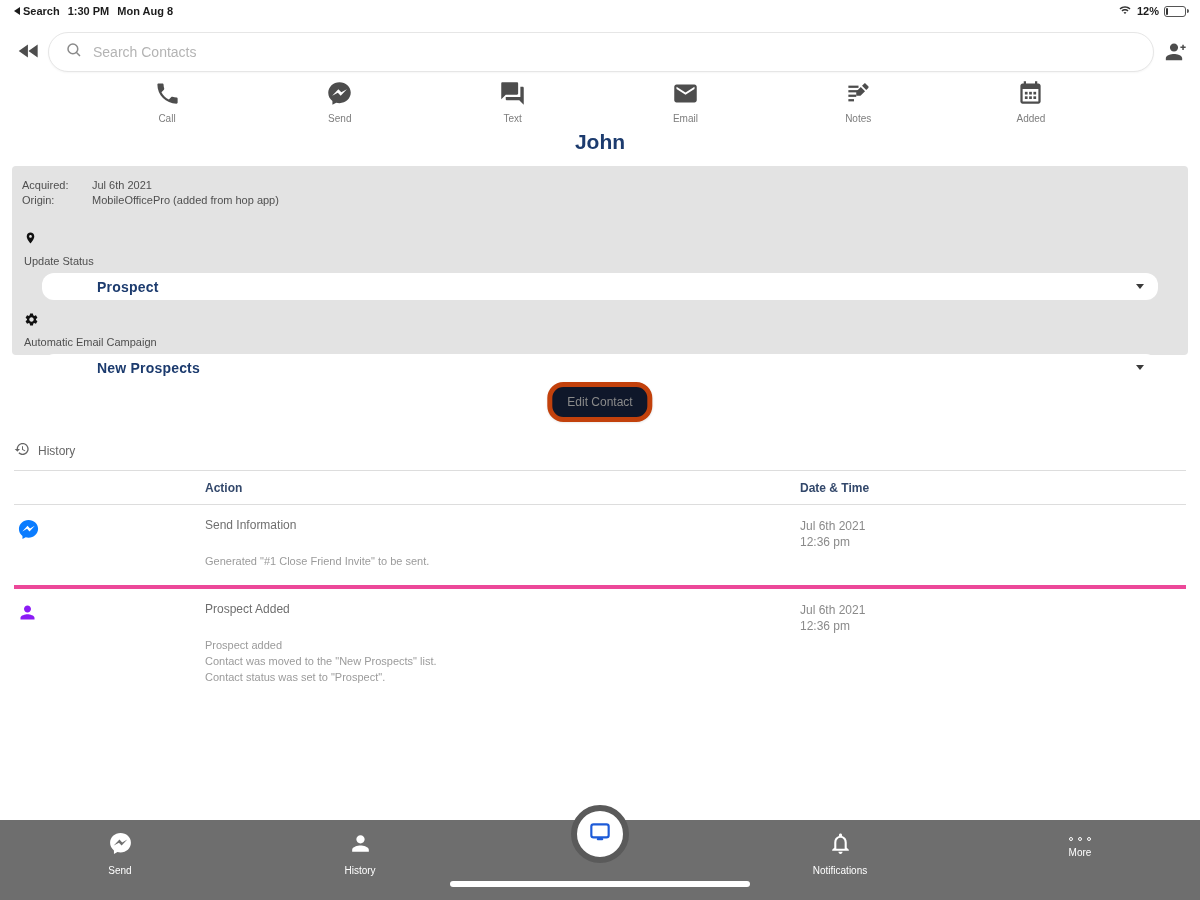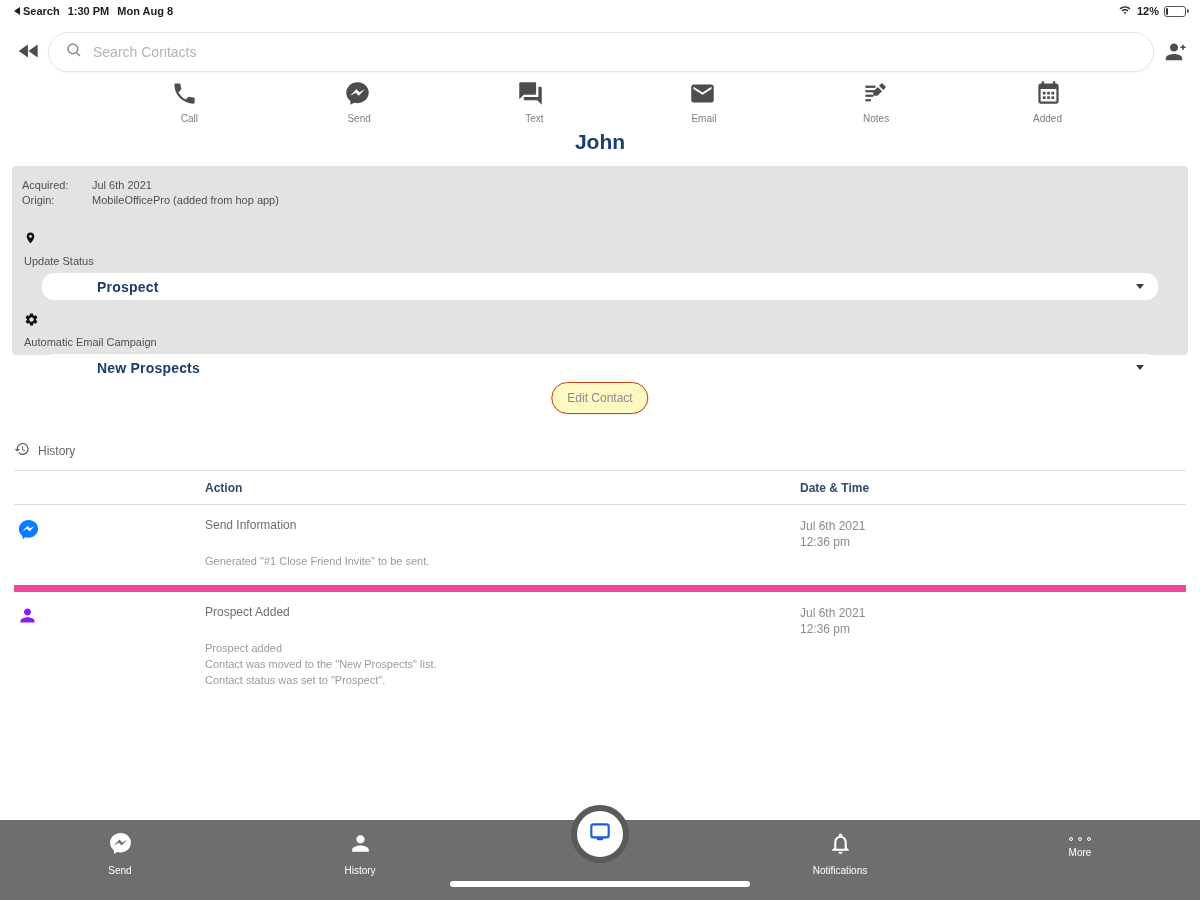--- a/index.html
+++ b/index.html
@@ -19,45 +19,45 @@
   
   .header { position:absolute; top:28px; left:0; right:0; height:48px; }
   .back-btn { position:absolute; left:16px; top:10px; width:26px; height:26px; cursor:pointer; }
   .search-pill { position:absolute; left:48px; right:46px; top:4px; height:40px; background:#fff; border:1px solid #e6e6e6; border-radius:21px; box-shadow:0 1px 2px rgba(0,0,0,0.04); display:flex; align-items:center; padding:16px 16px; gap:10px; }
   .search-input { border:none; outline:none; flex:1; font-size:14px; color:#444; background:transparent; font-family:"Liberation Sans", sans-serif; }
   .search-input::placeholder { color:#b4b4b4; }
   .add-contact { position:absolute; right:10px; top:9px; width:30px; height:30px; cursor:pointer; }
 
   
   .actions { position:absolute; top:80px; left:136px; right:138px; height:50px; display:flex; justify-content:space-between; }
-  .action { width:62px; display:flex; flex-direction:column; align-items:flex-end; gap:2px; cursor:pointer; }
+  .action { width:62px; display:flex; flex-direction:column; align-items:center; gap:2px; cursor:pointer; }
   .action .lbl { font-size:10px; color:#7d7d7d; }
 
   
   .contact-name { position:absolute; top:130px; left:0; right:0; text-align:center; font-size:21px; font-weight:700; color:#1c3b6e; }
 
   
   .panel { position:absolute; top:166px; left:12px; right:12px; height:189px; background:#e3e3e3; border-radius:4px; padding:12px 10px 0 10px; }
   .kv { display:grid; grid-template-columns:70px auto; font-size:11px; color:#4f4f4f; line-height:15px; }
   .panel-label { display:flex; align-items:flex-start; gap:7px; font-size:11px; color:#4f4f4f; margin-top:22px; margin-left:2px;flex-direction:column; }
   .panel-label.second { margin-top:12px; }
   .dropdown { position:relative; margin:6px 20px 0 20px; height:27px; background:#fff; border-radius:12px; display:flex; align-items:center; cursor:pointer; }
   .dropdown .val { margin-left:55px; font-size:14px; font-weight:700; color:#1c3b6e; letter-spacing:0.2px; }
   .caret { position:absolute; right:14px; top:11px; width:0; height:0; border-left:4px solid transparent; border-right:4px solid transparent; border-top:5px solid #3a3a3a; }
 
   
-  .edit-btn { position:absolute; top:382px; left:50%; transform:translateX(-50%); background:#fef9c3; border:1px solid #c2410c; border-radius:16px; padding:8px 15px; font-size:12px; color:#8a8a8a; cursor:pointer; box-shadow:0 1px 2px rgba(0,0,0,0.08); }
+  .edit-btn { position:absolute; top:382px; left:50%; transform:translateX(-50%); background:#0f172a; border:5px solid #c2410c; border-radius:16px; padding:8px 15px; font-size:12px; color:#8a8a8a; cursor:pointer; box-shadow:0 1px 2px rgba(0,0,0,0.08); }
 
   
   .history-title { position:absolute; top:441px; left:14px; display:flex; align-items:center; gap:8px; font-size:12px; color:#666; }
   .htable { position:absolute; top:470px; left:14px; right:14px; }
   .hrow { display:grid; grid-template-columns:191px 595px auto; }
   .hhead { border-top:1px solid #ddd; border-bottom:1px solid #ddd; height:35px; align-items:center; }
   .hhead .hcell { font-size:12px; font-weight:700; color:#33486b; }
-  .hbody { border-bottom:7px solid #ec4899; padding:13px 0 16px 0; }
+  .hbody { border-bottom:4px solid #ec4899; padding:13px 0 16px 0; }
   .hbody.last { border-bottom:none; }
   .hicon { padding-left:3px; }
   .haction { font-size:12px; color:#6f6f6f; }
   .hdetails { margin-top:21px; font-size:11px; color:#9b9b9b; line-height:16px; }
   .hdate { font-size:12px; color:#8a8a8a; line-height:16px; }
 
   
   .bottomnav { position:absolute; top:820px; left:0; right:0; height:80px; background:#6e6e6e; }
   .nav-items { position:absolute; top:0; left:0; right:0; height:80px; display:flex; }
   .nav-item { flex:1; display:flex; flex-direction:column; align-items:center; justify-content:flex-start; padding-top:11px; gap:5px; color:#fff; cursor:pointer; }

